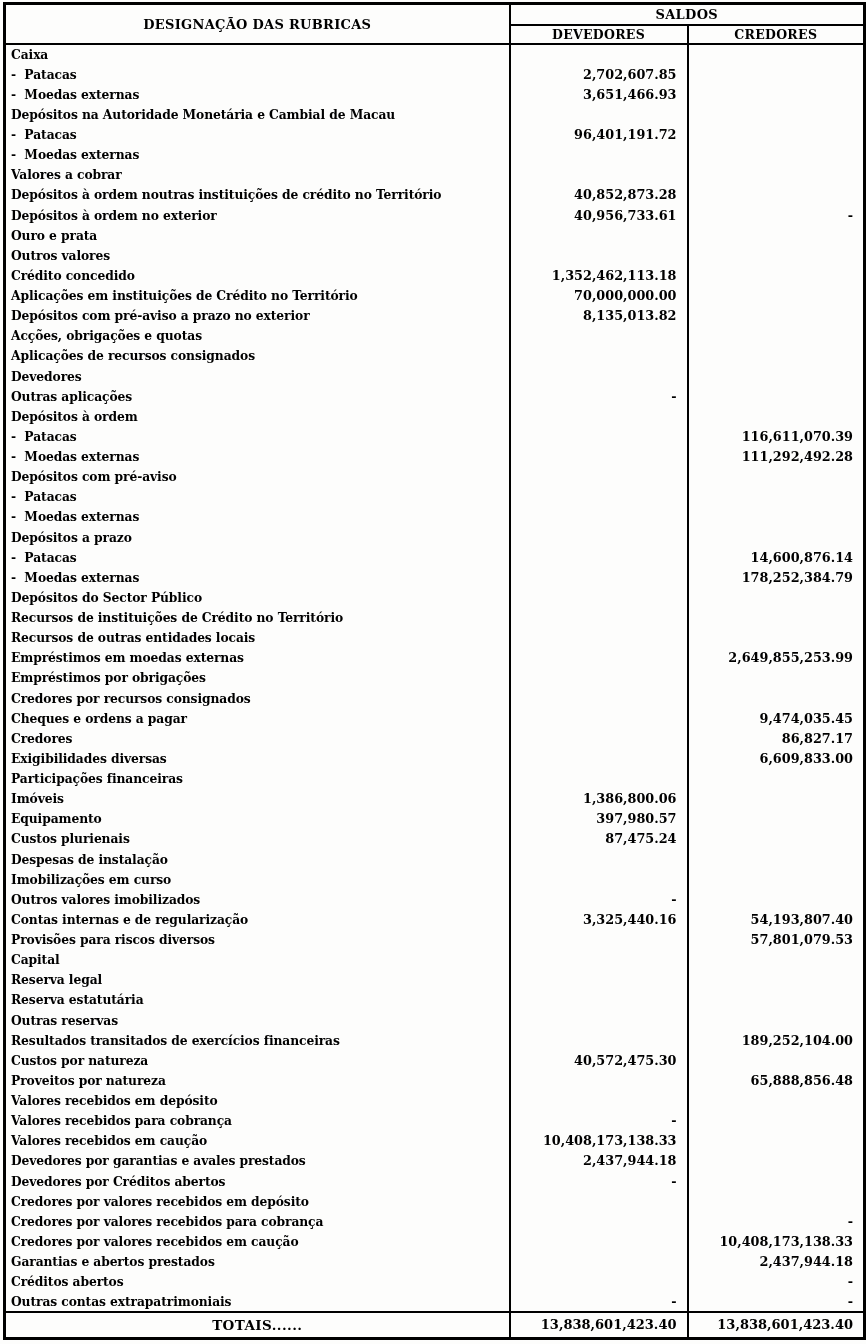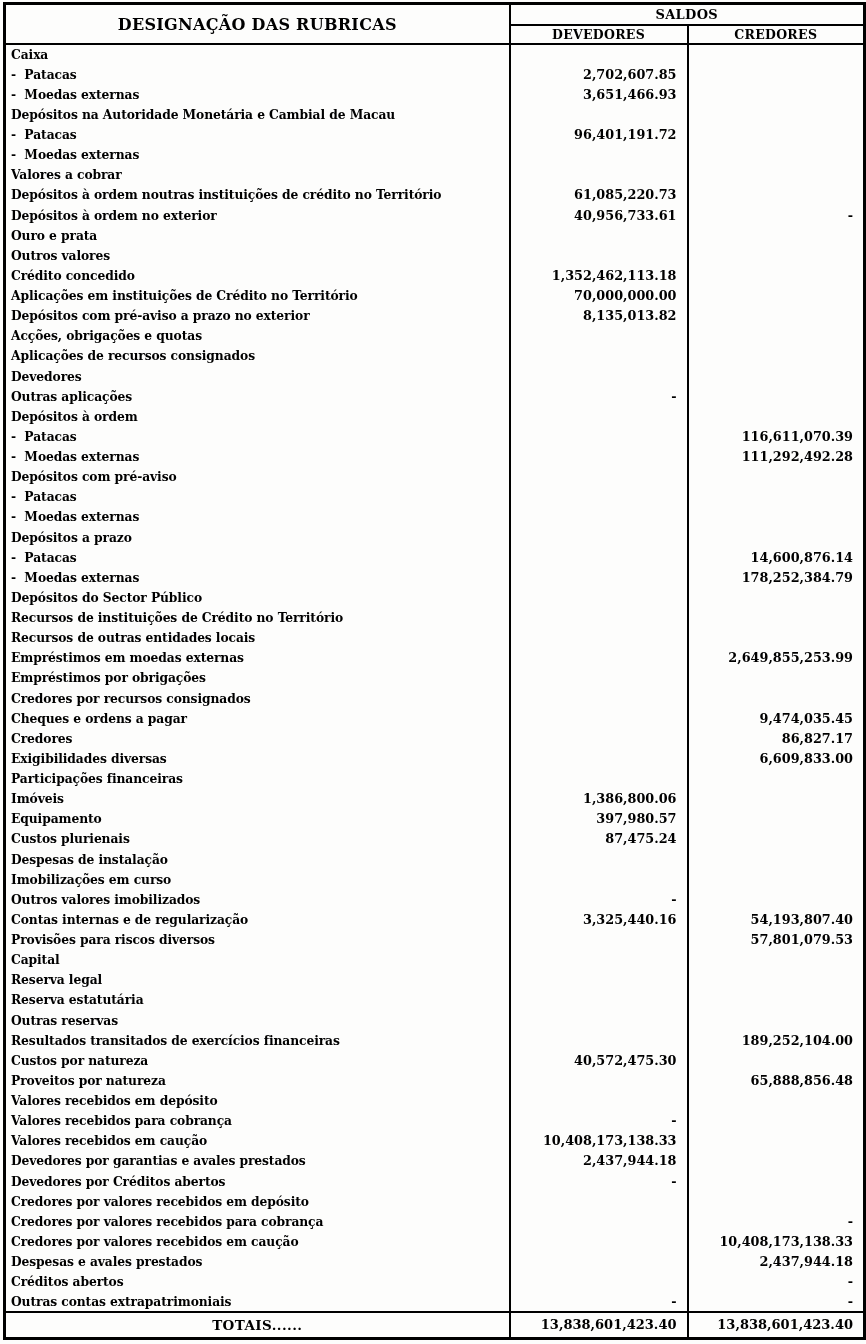--- a/index.html
+++ b/index.html
@@ -22,21 +22,21 @@
   col.c2 { width: 178px; }
   col.c3 { width: 177px; }
 
   thead th {
     border: 2px solid #000;
     font-weight: bold;
     text-align: center;
     padding: 0;
     letter-spacing: 0.3px;
   }
-  th.desig   { font-size: 16px; }
+  th.desig   { font-size: 13px; }
   th.saldos  { height: 19px; font-size: 13px; }
   th.subhead { height: 17px; font-size: 12.5px; }
 
   tbody td {
     padding: 0;
     border-left: 2px solid #000;
     border-right: 2px solid #000;
     font-weight: bold;
     overflow: hidden;
   }
@@ -115,21 +115,21 @@
           <td class="num"></td>
           <td class="num"></td>
         </tr>
         <tr>
           <td class="label">Valores a cobrar</td>
           <td class="num"></td>
           <td class="num"></td>
         </tr>
         <tr>
           <td class="label">Depósitos à ordem noutras instituições de crédito no Território</td>
-          <td class="num">61,085,220.73</td>
+          <td class="num">40,852,873.28</td>
           <td class="num"></td>
         </tr>
         <tr>
           <td class="label">Depósitos à ordem no exterior</td>
           <td class="num">40,956,733.61</td>
           <td class="num">-</td>
         </tr>
         <tr>
           <td class="label">Ouro e prata</td>
           <td class="num"></td>
@@ -379,21 +379,21 @@
           <td class="label">Credores por valores recebidos para cobrança</td>
           <td class="num"></td>
           <td class="num">-</td>
         </tr>
         <tr>
           <td class="label">Credores por valores recebidos em caução</td>
           <td class="num"></td>
           <td class="num">10,408,173,138.33</td>
         </tr>
         <tr>
-          <td class="label">Despesas e avales prestados</td>
+          <td class="label">Garantias e abertos prestados</td>
           <td class="num"></td>
           <td class="num">2,437,944.18</td>
         </tr>
         <tr>
           <td class="label">Créditos abertos</td>
           <td class="num"></td>
           <td class="num">-</td>
         </tr>
         <tr>
           <td class="label">Outras contas extrapatrimoniais</td>

